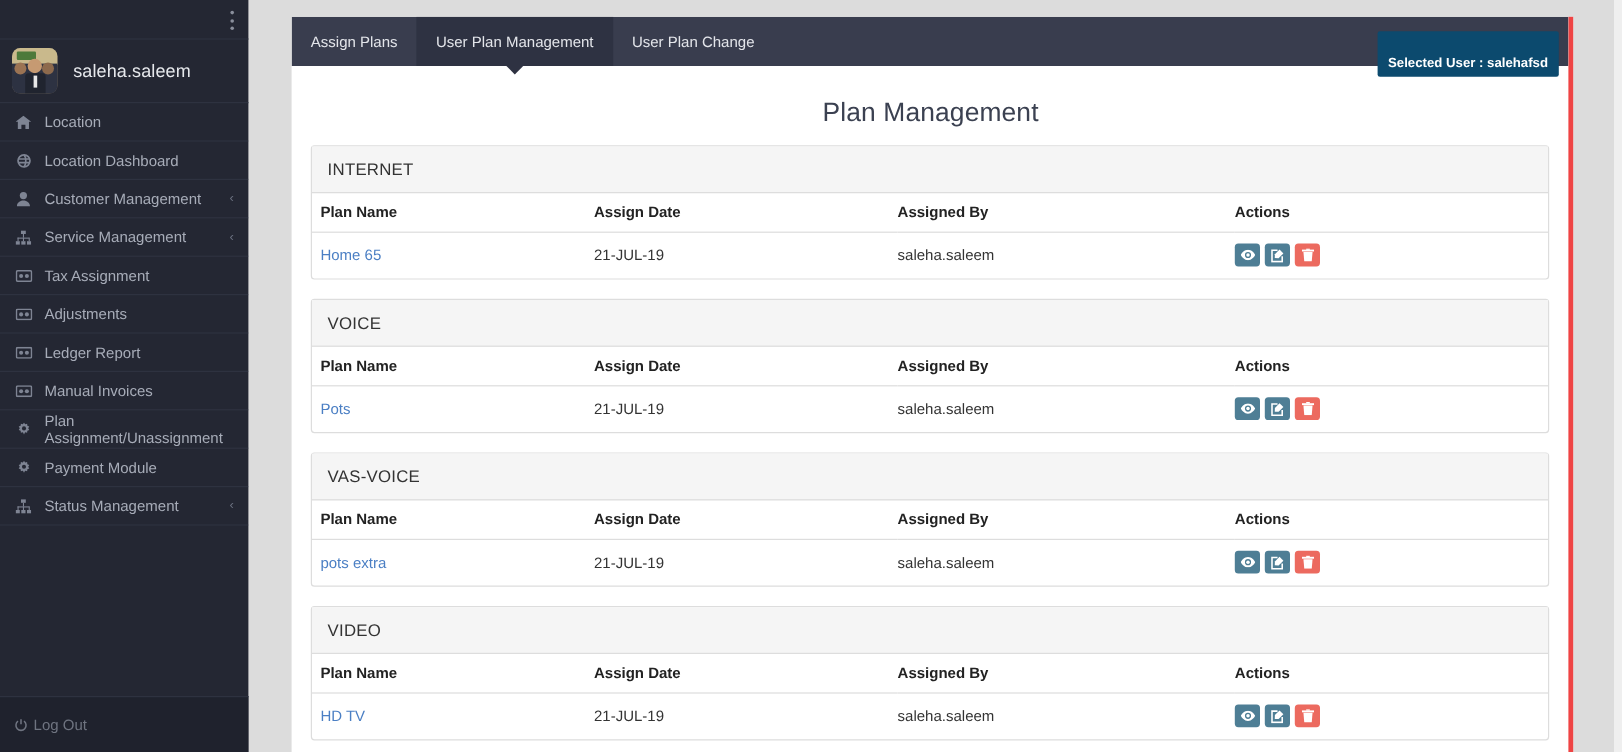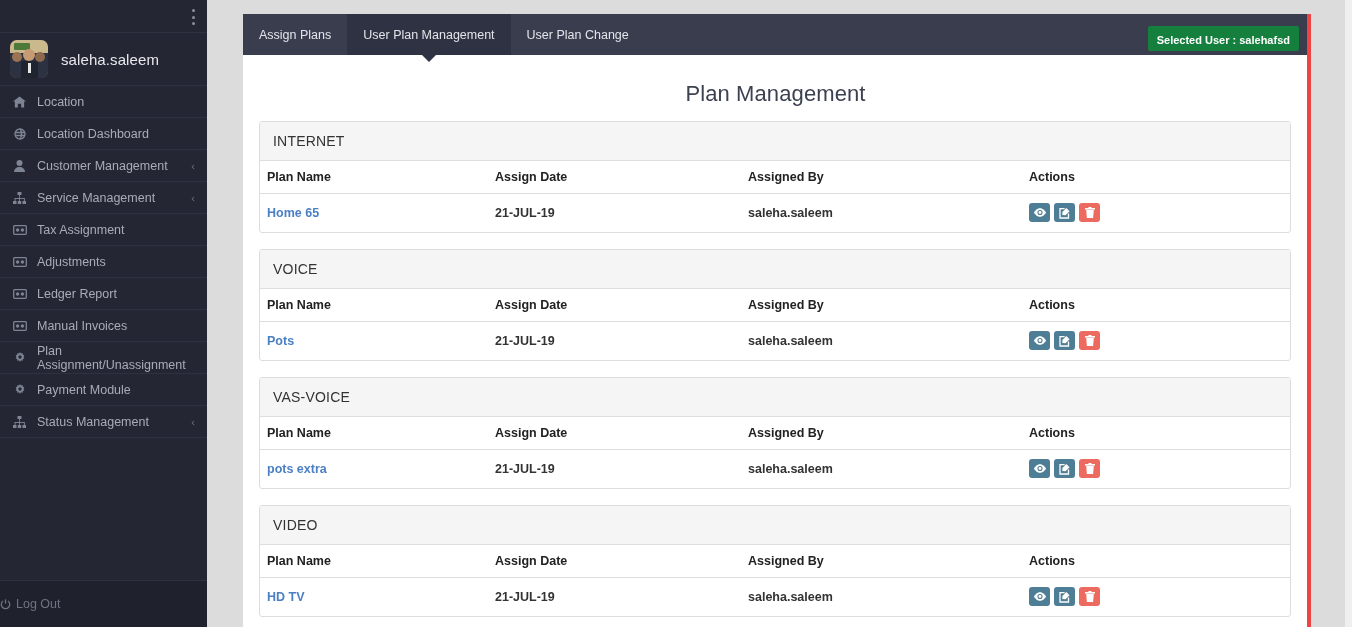--- a/index.html
+++ b/index.html
@@ -85,21 +85,21 @@
   .nav-item .caret {
     position: absolute; right: 12px; top: 50%;
     transform: translateY(-50%);
     color: #6b7180; font-size: 11px; line-height: 1;
   }
   #sidebar-footer {
     height: 47px;
     border-top: 1px solid #2e3240;
     background: #1f222d;
     display: flex; align-items: center;
-    padding-left: 0;
+    padding-left: 12px;
     font-size: 12.5px;
     color: #6f7480;
     cursor: pointer;
   }
   #sidebar-footer .ic { margin-right: 5px; display:flex; align-items:center; }
 
   
   #main {
     position: absolute; left: 243px; top: 14px;
     width: 1068px; height: 613px;
@@ -125,24 +125,24 @@
   .tab.active:after {
     content:"";
     position: absolute; left: 50%; bottom: -7px;
     margin-left: -7px;
     border-left: 7px solid transparent;
     border-right: 7px solid transparent;
     border-top: 7px solid #2e3242;
   }
   #selected-user-badge {
     position: absolute; right: 8px; top: 12px;
-    background: #15803d;
+    background: #0c4a6e;
     color: #ffffff;
     font-size: 11px; font-weight: bold;
-    padding: 8px 9px 5px 9px;
+    padding: 21px 9px 5px 9px;
     border-radius: 2px;
     cursor: pointer;
   }
   #content {
     padding: 0 16px;
     height: 572px;
     overflow: hidden;
   }
   #page-title {
     font-size: 22px;
@@ -176,21 +176,20 @@
     font-weight: bold;
     color: #222222;
     padding: 9px 0 9px 0;
     border-bottom: 1px solid #dddddd;
   }
   table.plan-table td {
     padding: 9px 0 9px 0;
     color: #333333;
     border-bottom: 1px solid transparent;
     vertical-align: middle;
-    font-weight: bold;
   }
   table.plan-table th:first-child,
   table.plan-table td:first-child { padding-left: 7px; }
   .col-plan   { width: 235px; }
   .col-date   { width: 253px; }
   .col-by     { width: 281px; }
   .col-act    { width: auto; }
   a.plan-link {
     color: #4b7fc4;
     text-decoration: none;

